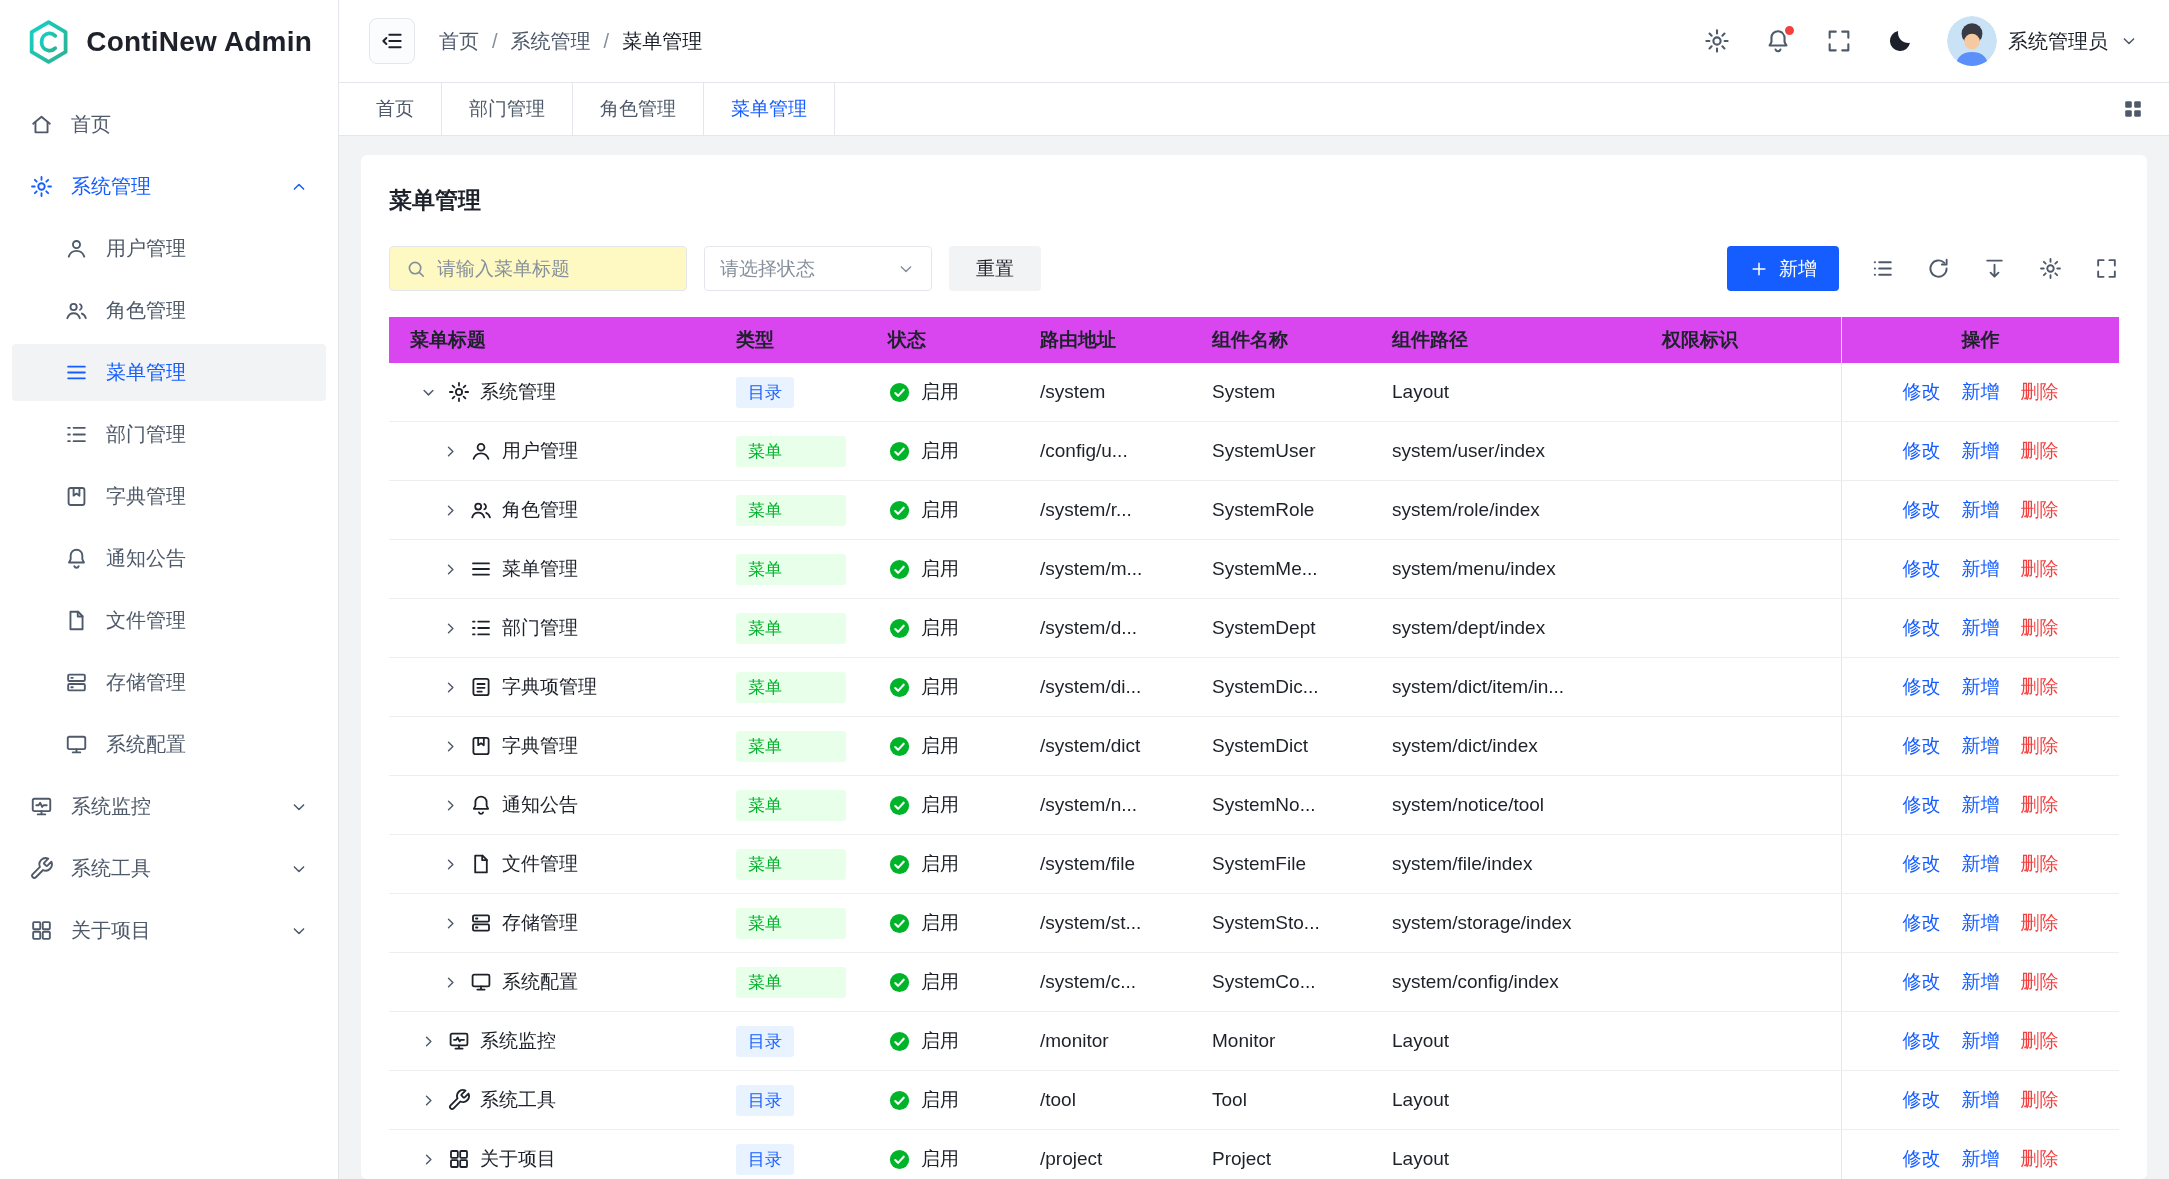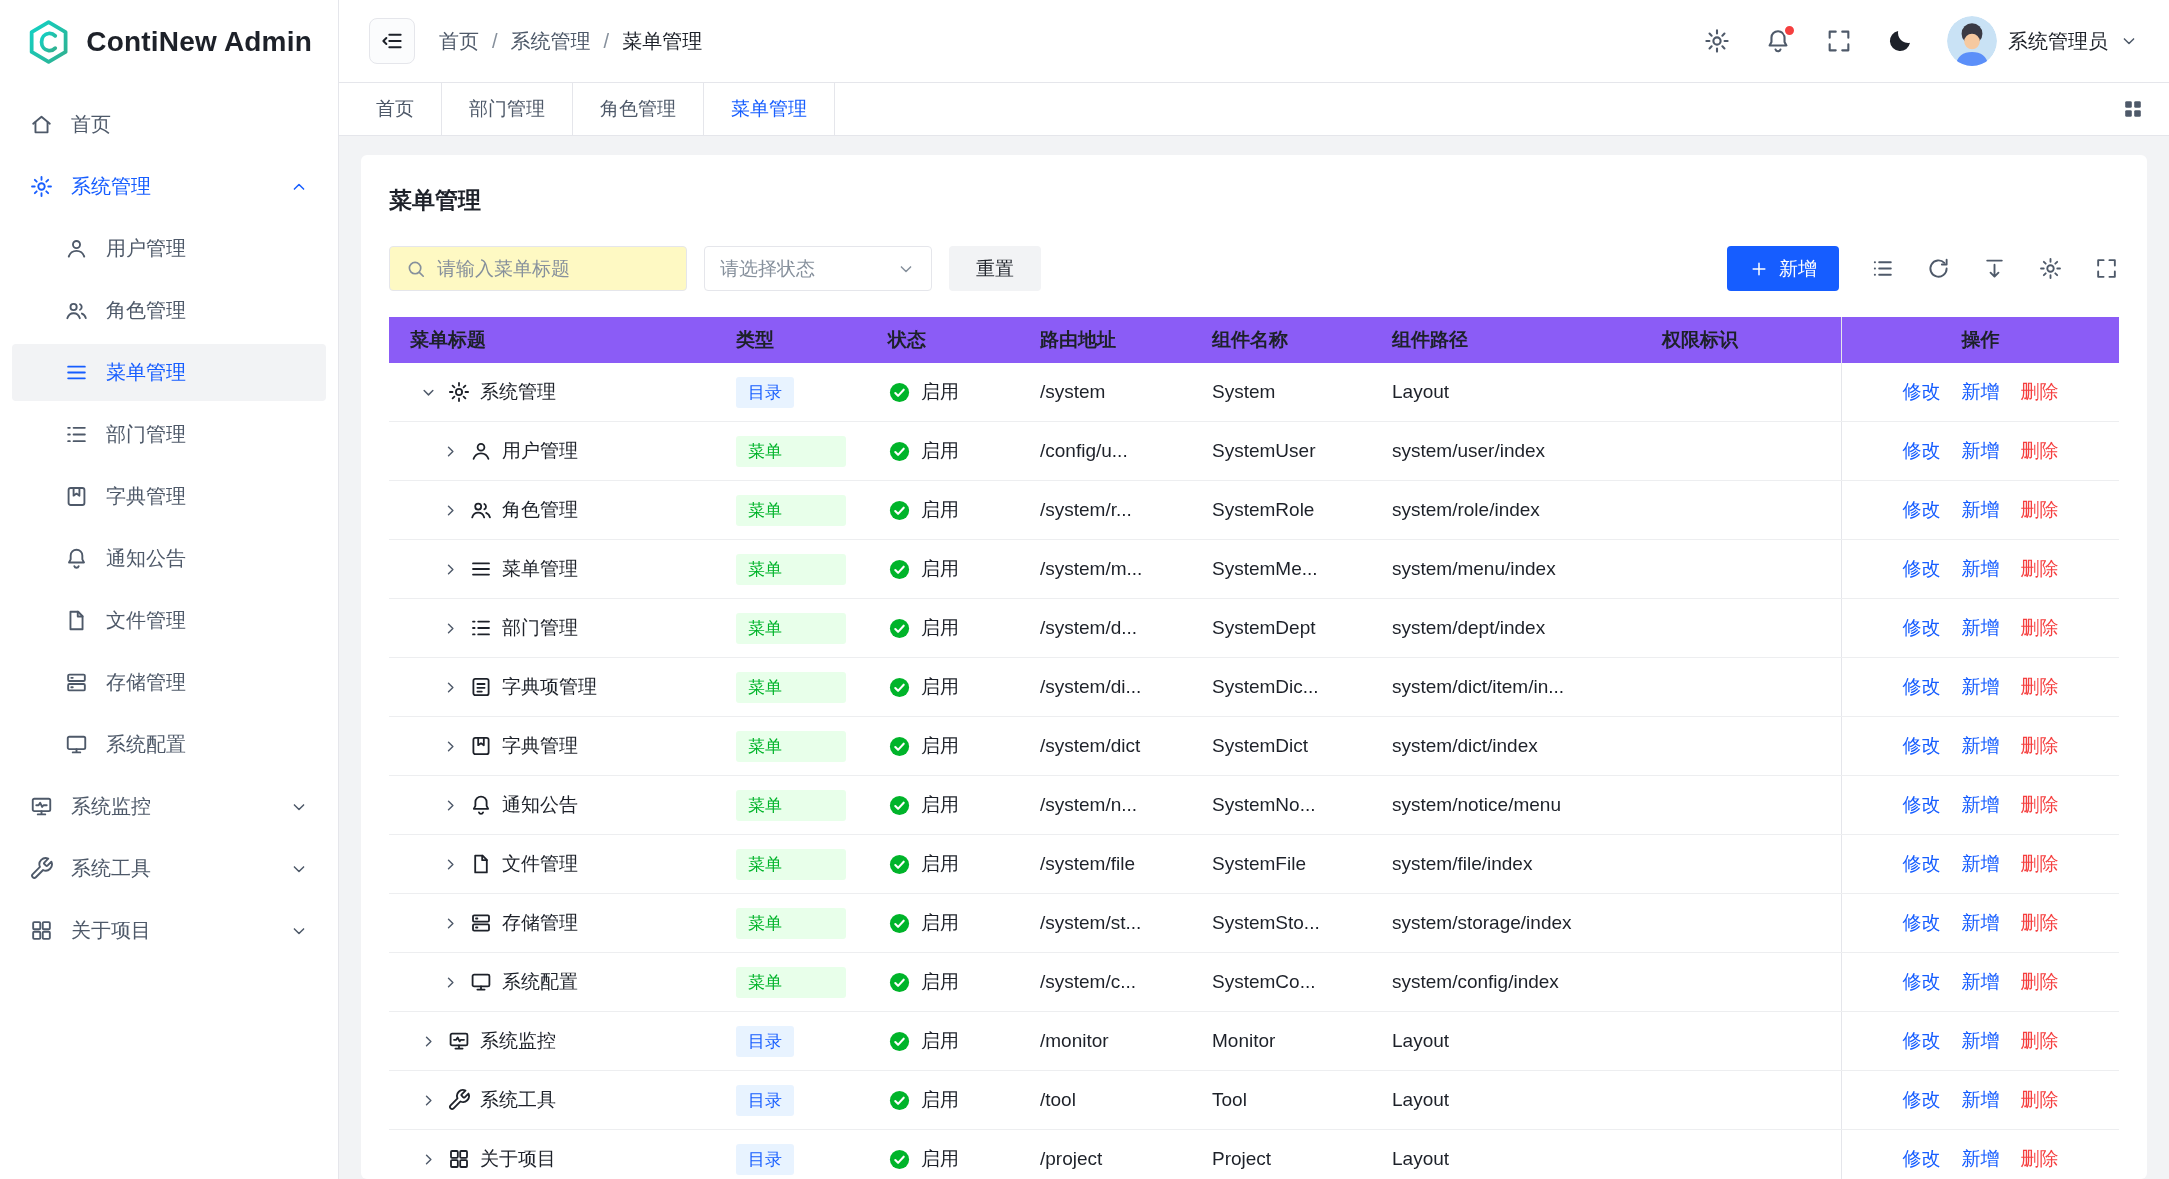--- a/index.html
+++ b/index.html
@@ -62,21 +62,21 @@
   .select-box .svgi{width:20px;height:20px;}
   .reset-btn{height:45px;padding:0 27px;border:0;border-radius:4px;background:#F2F3F5;color:#1D2129;font-size:19px;font-family:inherit;cursor:pointer;}
   .toolbar-right{margin-left:auto;display:flex;align-items:center;gap:31px;}
   .add-btn{height:45px;display:flex;align-items:center;gap:10px;background:#165DFF;color:#fff;border:0;border-radius:4px;padding:0 22px;font-size:19px;font-family:inherit;cursor:pointer;}
   .add-btn .svgi{width:20px;height:20px;}
   .tool-btn{color:#4E5969;cursor:pointer;display:flex;}
   .tool-btn .svgi{width:25px;height:25px;}
 
   
   .table{flex:1;min-height:0;display:flex;flex-direction:column;overflow:hidden;}
-  .thead{display:flex;background:#8b5cf6;height:46px;flex:0 0 46px;align-items:flex-start;font-weight:600;color:#1D2129;}
+  .thead{display:flex;background:#d946ef;height:46px;flex:0 0 46px;align-items:flex-start;font-weight:600;color:#1D2129;}
   .tbody{flex:1;overflow:hidden;}
   .tr{display:flex;height:59px;align-items:center;border-bottom:1px solid #EDEEF0;font-size:19px;color:#1D2129;}
   .cell{padding:0 21px;display:flex;align-items:center;overflow:hidden;white-space:nowrap;height:100%;}
   .c0{flex:1 1 auto;min-width:0;gap:9px;}
   .c1{flex:0 0 152px;}
   .c2{flex:0 0 152px;gap:10px;}
   .c3{flex:0 0 172px;}
   .c4{flex:0 0 180px;}
   .c5{flex:0 0 270px;}
   .c6{flex:0 0 200px;}
@@ -666,21 +666,21 @@
                 </div>
     <div class="cell c2">
       <svg class="check" viewBox="0 0 24 24">
                     <circle cx="12" cy="12" r="10" fill="#00B42A"></circle>
                     <path d="m7.6 12.6 2.9 2.9 5.9-6.4" stroke="#fff" stroke-width="2.2" fill="none" stroke-linecap="round" stroke-linejoin="round"></path>
                   </svg>
       <span>启用</span>
     </div>
     <div class="cell c3">/system/n...</div>
     <div class="cell c4">SystemNo...</div>
-    <div class="cell c5">system/notice/menu</div>
+    <div class="cell c5">system/notice/tool</div>
     <div class="cell c6"></div>
     <div class="cell c7">
       <a class="op-link">修改</a>
       <a class="op-link">新增</a>
       <a class="op-link danger">删除</a>
     </div>
               </div>
               <div class="tr lvl1">
     <div class="cell c0">
       <span class="indent"></span>

